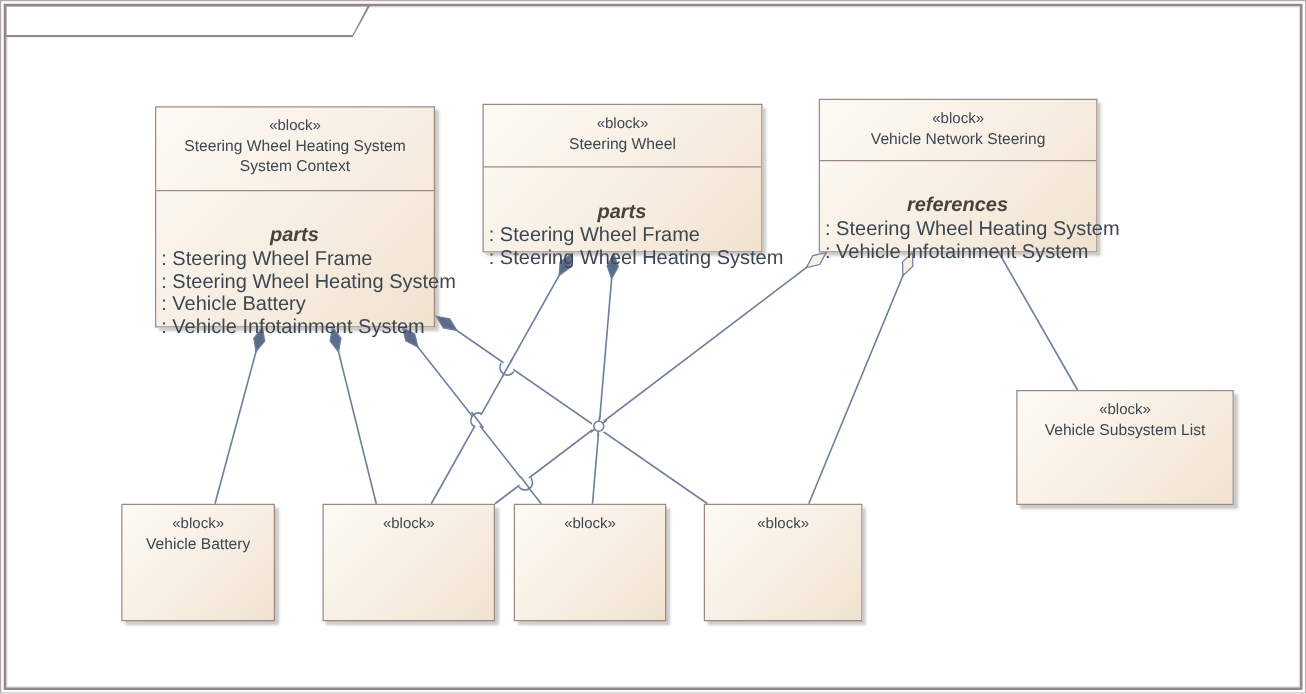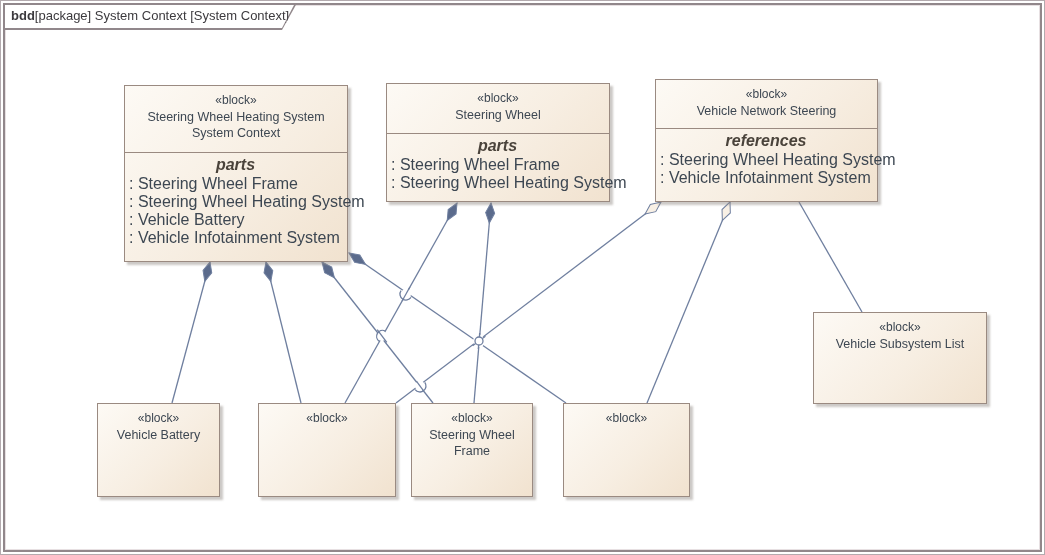--- a/index.html
+++ b/index.html
@@ -18,21 +18,21 @@
   .frame-title{position:absolute;left:8px;top:5px;font-size:13px;color:#3c3a3e;white-space:nowrap;}
   .frame-title b{font-weight:bold;}
 
   .connector-layer{position:absolute;left:0;top:0;z-index:1;}
 
   .block{
     position:absolute;display:flex;flex-direction:column;box-sizing:border-box;
     background:linear-gradient(135deg,#fdfaf5 0%,#f7eee2 55%,#f1e2cf 100%);
     border:1px solid #9a8a81;
     box-shadow:3px 3px 2px rgba(141,135,129,.45);
-    color:#3d4752;z-index:2;
+    color:#3d4752;z-index:2;gap:24px;
   }
   .block-header{flex:0 0 auto;text-align:center;padding-top:6px;box-sizing:border-box;}
   .has-compartment .block-header{border-bottom:1px solid #9a8a81;}
   .stereotype{font-size:12px;line-height:16px;}
   .block-name{font-size:12.5px;font-weight:normal;line-height:16px;padding:1px 4px 0 4px;}
   .compartment{padding:4px 5px 0 4px;font-size:16px;}
   .compartment-label{text-align:center;font-style:italic;font-weight:600;color:#4a433b;line-height:16px;margin-bottom:2px;}
   .compartment-item{line-height:18px;white-space:nowrap;}
 </style>
 </head>
@@ -139,31 +139,27 @@
 
   <div class="block" style="left:258px;top:403px;width:138px;height:94px;">
     <div class="block-header">
       <div class="stereotype">«block»</div>
     </div>
   </div>
 
   <div class="block" style="left:411px;top:403px;width:122px;height:94px;">
     <div class="block-header">
       <div class="stereotype">«block»</div>
-      <div class="block-name">Steering Wheel Frame</div>
     </div>
   </div>
 
   <div class="block" style="left:563px;top:403px;width:127px;height:94px;">
     <div class="block-header">
       <div class="stereotype">«block»</div>
     </div>
   </div>
 
   <div class="frame-tab">
     <div class="frame-tab-inner"></div>
-    <div class="frame-title">
-      <b>bdd</b><span>[package] System Context [System Context]</span>
-    </div>
   </div>
 
   <div class="outer-edge"></div>
 </div>
 
 </body></html>

